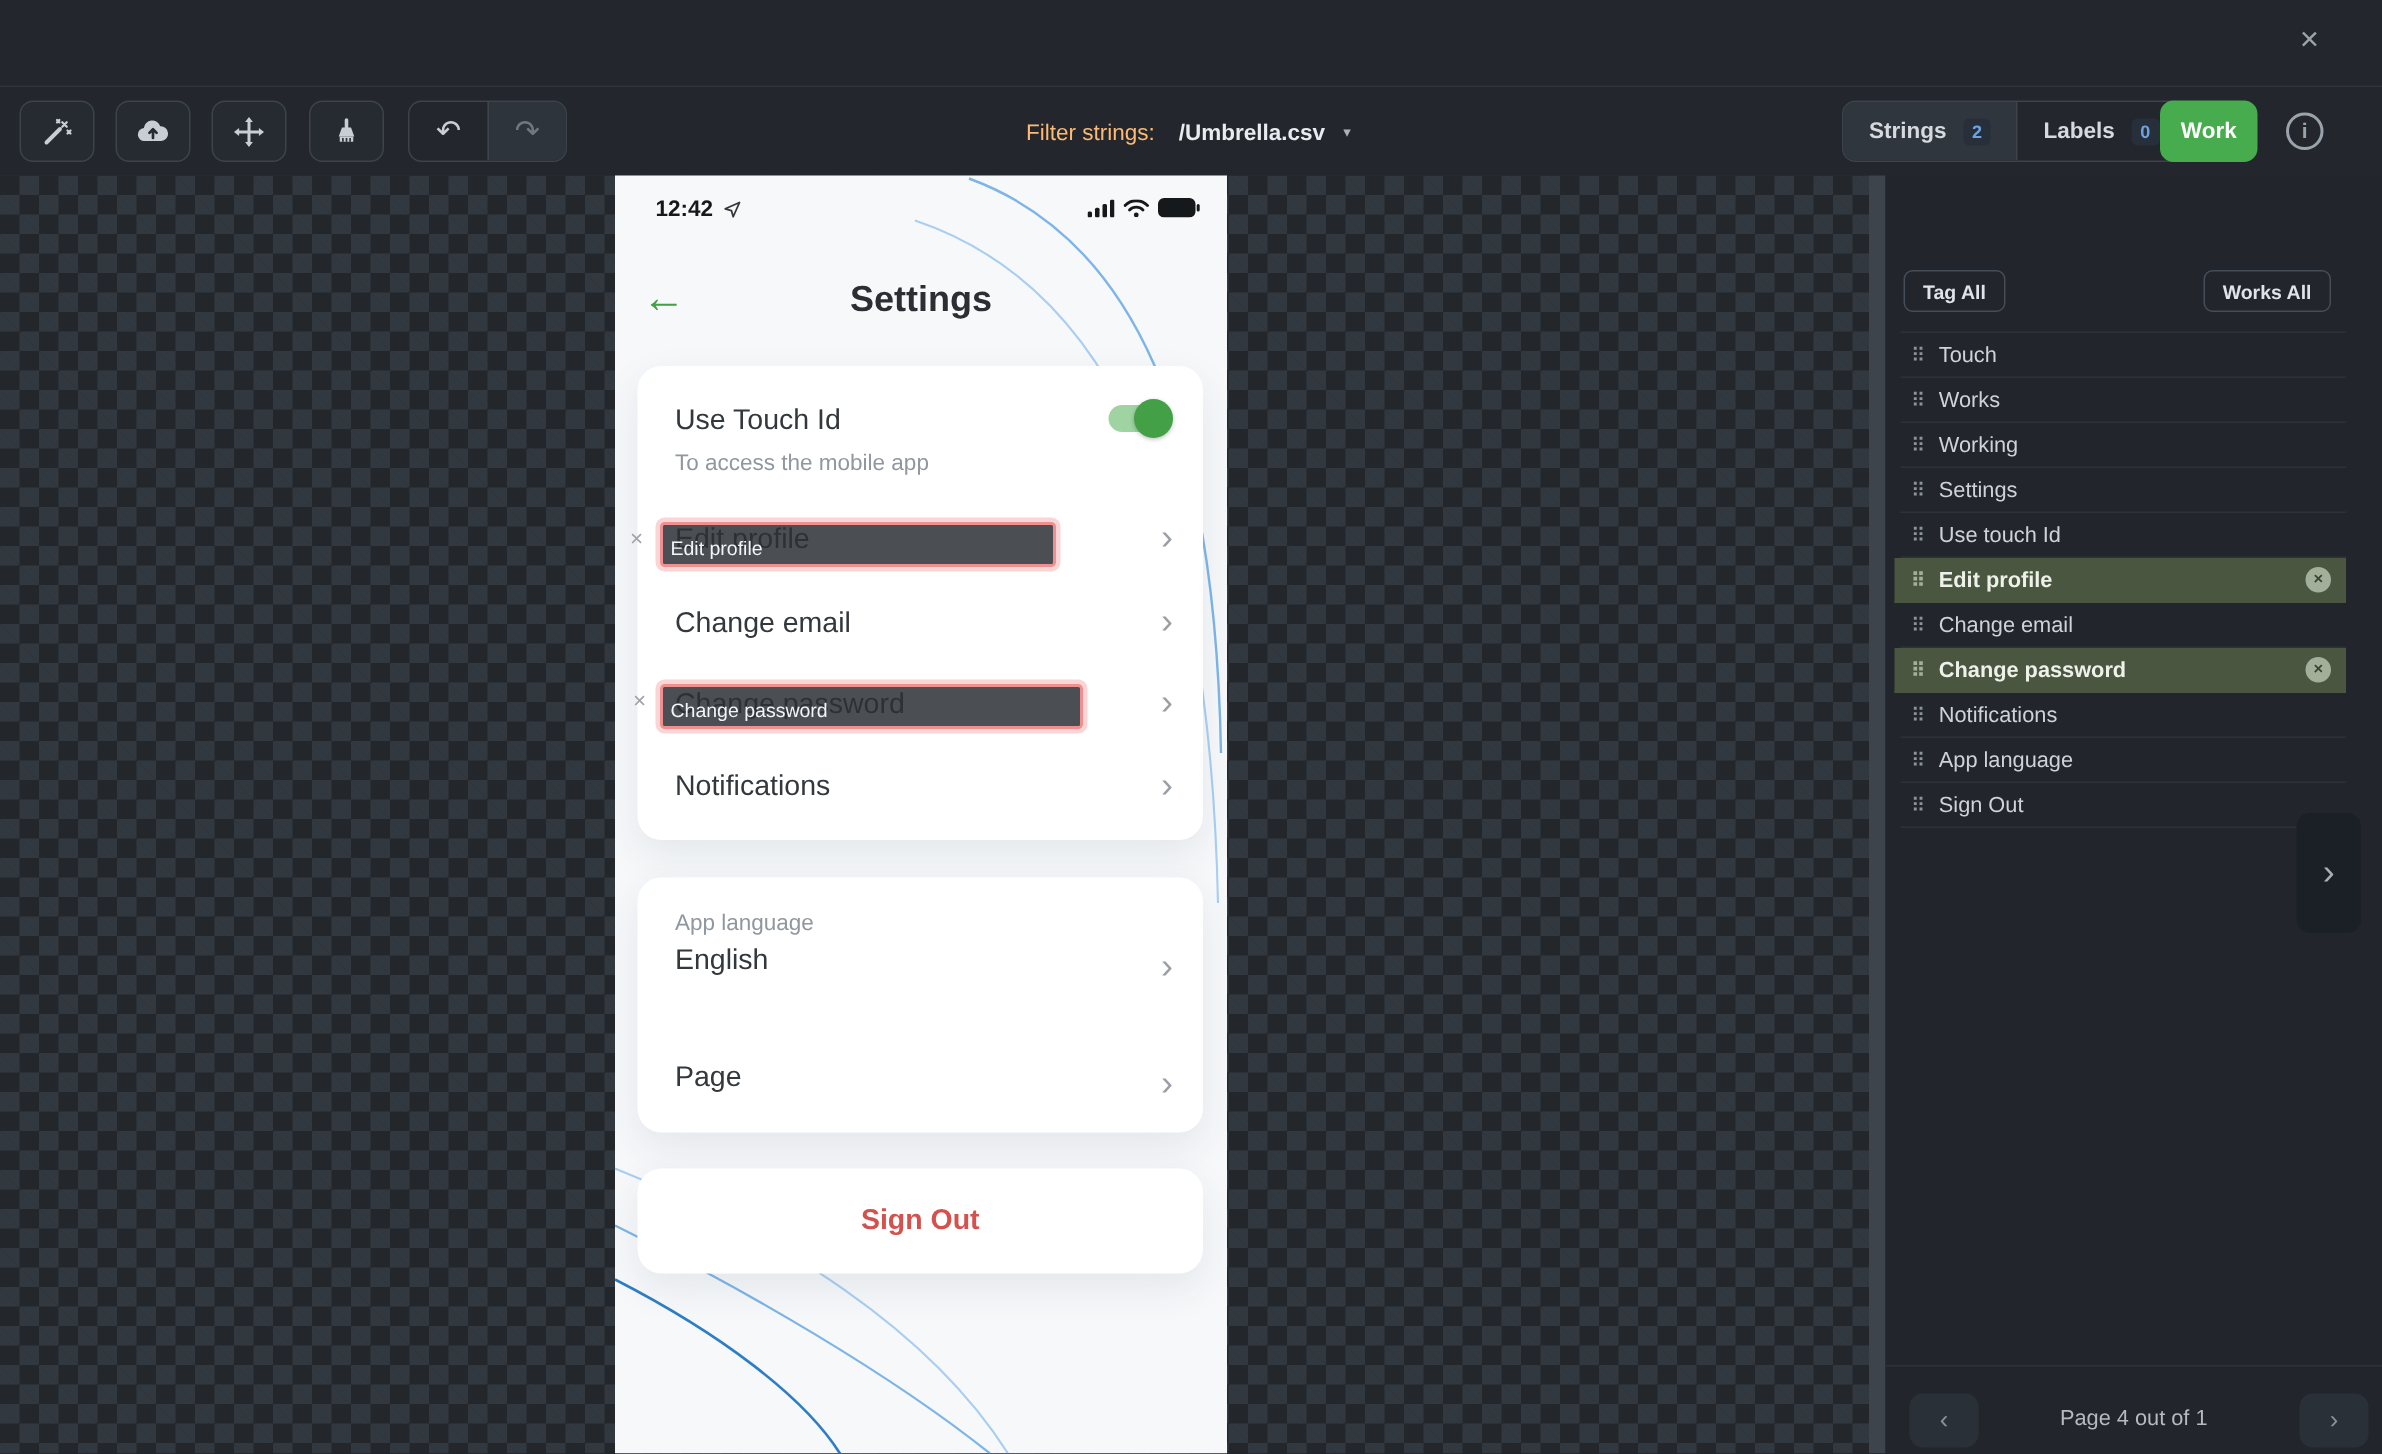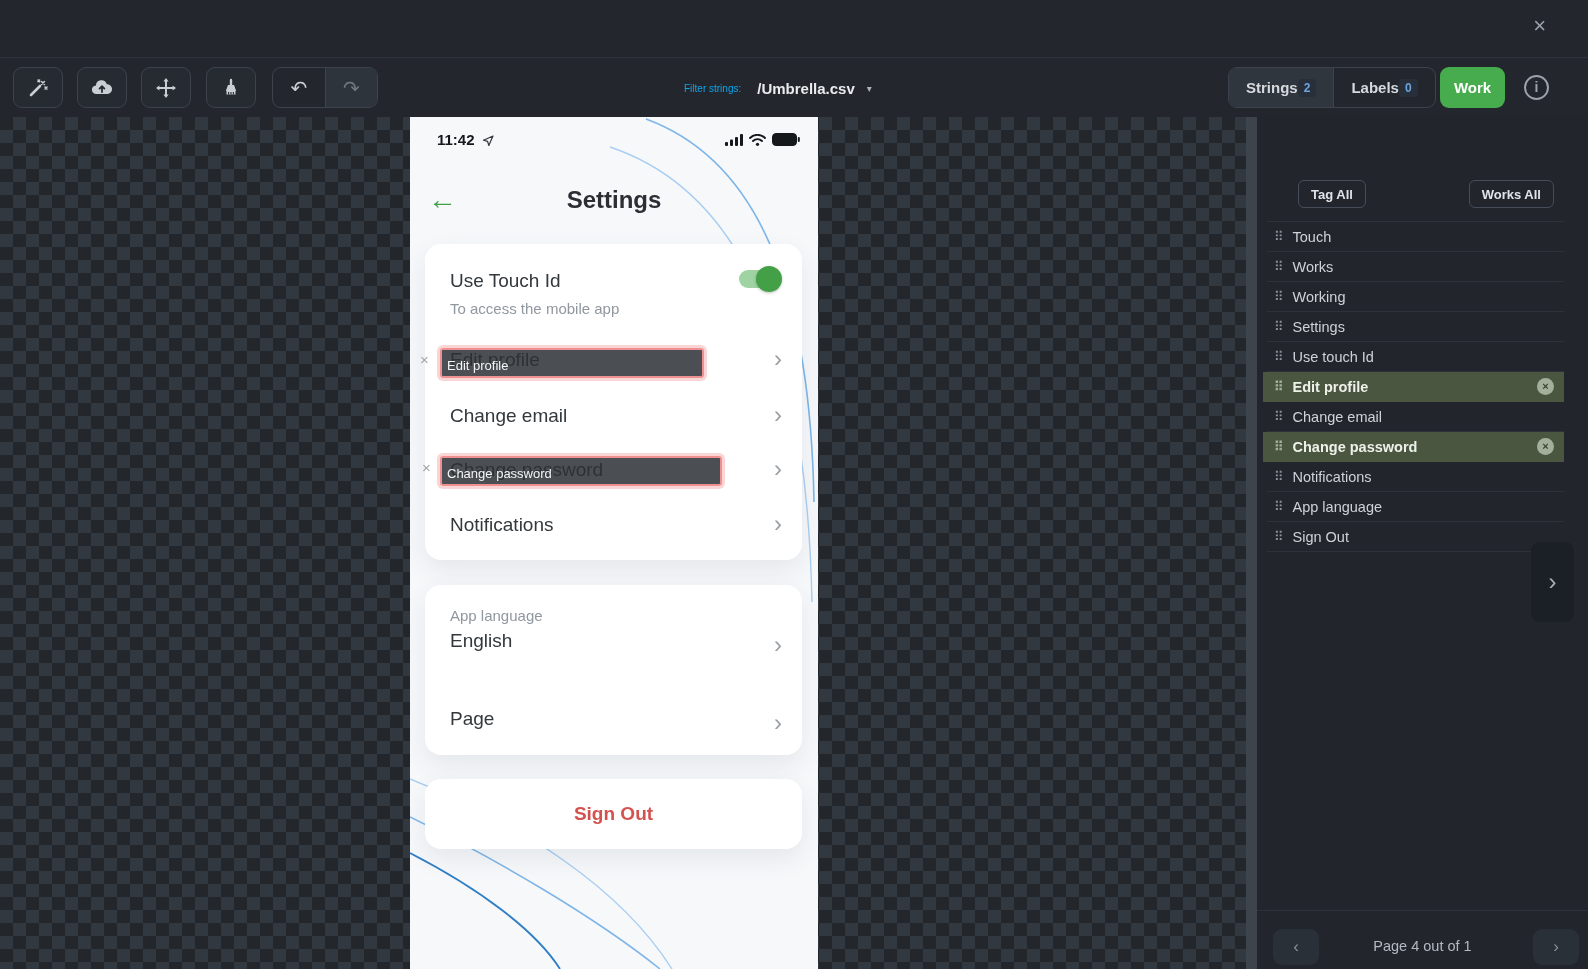--- a/index.html
+++ b/index.html
@@ -20,28 +20,28 @@
   .toolbar { position:absolute; top:57px; left:0; right:0; height:60px; background:#23272d; border-top:1px solid #2e343b; }
   .tbtn { position:absolute; top:9px; width:50px; height:41px; border:1px solid #3c434c; border-radius:9px;
           background:#262b32; display:flex; align-items:center; justify-content:center; cursor:pointer; }
   .tbtn svg { display:block; }
   .undo-group { position:absolute; left:272px; top:9px; width:106px; height:41px; border:1px solid #3c434c;
                 border-radius:9px; display:flex; overflow:hidden; }
   .half { width:53px; display:flex; align-items:center; justify-content:center; font-size:20px; color:#c9ced4; cursor:pointer; }
   .half.redo { background:#2e343b; color:#70777f; border-left:1px solid #3c434c; }
 
   .filter-area { position:absolute; left:684px; top:0; height:60px; display:flex; align-items:center; }
-  .filter-label { color:#0ea5e9; font-size:10px; }
+  .filter-label { color:#fdba74; font-size:15px; }
   .filter-select { display:flex; align-items:center; margin-left:16px; cursor:pointer; }
   .filter-value { color:#e9ebee; font-size:15px; font-weight:600; }
   .caret { color:#aab1b8; font-size:10px; margin-left:12px; }
 
   .tabs { position:absolute; left:1228px; top:9px; height:41px; border:1px solid #3c434c; border-radius:9px;
           display:flex; overflow:hidden; }
-  .tab { display:flex; align-items:center; padding:0 17px; font-size:15px; font-weight:600; color:#d6dade; cursor:pointer; }
+  .tab { display:flex; align-items:center; gap:11px; padding:0 17px; font-size:15px; font-weight:600; color:#d6dade; cursor:pointer; }
   .tab.active { background:#30363e; }
   .tab + .tab { border-left:1px solid #3c434c; }
   .count { font-size:12px; font-weight:700; color:#6ea3e0; background:#272f3a; border-radius:4px; padding:2px 6px; }
 
   .save-btn { position:absolute; left:1440px; top:9px; width:65px; height:41px; background:#47ac4d; border:none;
               border-radius:9px; color:#fff; font-weight:700; font-size:15px; font-family:inherit; cursor:pointer; }
   .info-btn { position:absolute; left:1524px; top:17px; width:25px; height:25px; border:2px solid #9aa2ab; border-radius:50%;
               color:#9aa2ab; font-size:14px; font-weight:700; text-align:center; line-height:21px; cursor:pointer; }
 
   
@@ -82,21 +82,21 @@
 
   .signout { color:#d4524e; font-size:19px; font-weight:700; }
 
   
   .sidebar { position:absolute; top:117px; left:1257px; width:331px; height:852px; background:#22262c; }
   .search { position:absolute; left:12px; top:11px; width:285px; height:38px; background:#22262c;
             border:1px solid #3c434d; border-radius:8px; color:#d7dbe0; font-size:15px; padding:0 14px;
             font-family:inherit; outline:none; }
   .search::placeholder { color:#747d88; }
   .side-btn { position:absolute; top:63px; height:28px; padding:0 12px; background:transparent; border:1px solid #454d58;
-              border-radius:6px; color:#e0e4e8; font-size:13px; font-weight:600; font-family:inherit; cursor:pointer;margin-left:29px; }
+              border-radius:6px; color:#e0e4e8; font-size:13px; font-weight:600; font-family:inherit; cursor:pointer; }
   .tagall { left:12px; }
   .clearall { right:34px; }
 
   .slist { position:absolute; left:10px; top:104px; width:297px; border-top:1px solid #2c323a; }
   .srow { position:relative; height:30px; display:flex; align-items:center; padding-left:7px;
           border-bottom:1px solid #2c323a; color:#ced3d9; font-size:14.5px; cursor:pointer; }
   .handle { color:#8b939d; font-size:13px; margin-right:9px; cursor:grab; }
   .srow.tagged { background:#4a5640; border-bottom-color:#4a5640; color:#eef1ea; font-weight:700; margin-left:-4px;
                  padding-left:11px; width:301px; }
   .srow.tagged .handle { color:#a4af9b; }
@@ -190,21 +190,21 @@
   <div class="phone">
 
     <svg class="curves" width="408" height="852" viewBox="0 0 408 852">
       <path d="M 236 2 C 345 42 400 165 404 385" stroke="#7db5e8" stroke-width="1.6" fill="none"></path>
       <path d="M 200 30 C 325 72 396 210 402 485" stroke="#a9cef1" stroke-width="1.4" fill="none"></path>
       <path d="M 0 662 C 110 706 210 770 262 852" stroke="#a9cef1" stroke-width="1.4" fill="none"></path>
       <path d="M 0 700 C 86 742 185 800 250 852" stroke="#7db5e8" stroke-width="1.5" fill="none"></path>
       <path d="M 0 736 C 70 772 126 814 150 852" stroke="#2f7ec5" stroke-width="1.8" fill="none"></path>
     </svg>
 
-    <div class="status-time">11:42</div>
+    <div class="status-time">12:42</div>
     <span class="nav-icon">
       <svg width="12" height="12" viewBox="0 0 12 12">
           <path d="M11 1 L1.5 5.2 L5.6 6.4 L6.8 10.5 Z" fill="none" stroke="#33383c" stroke-width="1.2" stroke-linejoin="round"></path>
         </svg>
     </span>
     <div class="status-right">
       <span>
         <svg width="18" height="12" viewBox="0 0 18 12">
             <rect x="0" y="8" width="3" height="4" rx="1" fill="#16191c"></rect>
             <rect x="5" y="5.5" width="3" height="6.5" rx="1" fill="#16191c"></rect>

